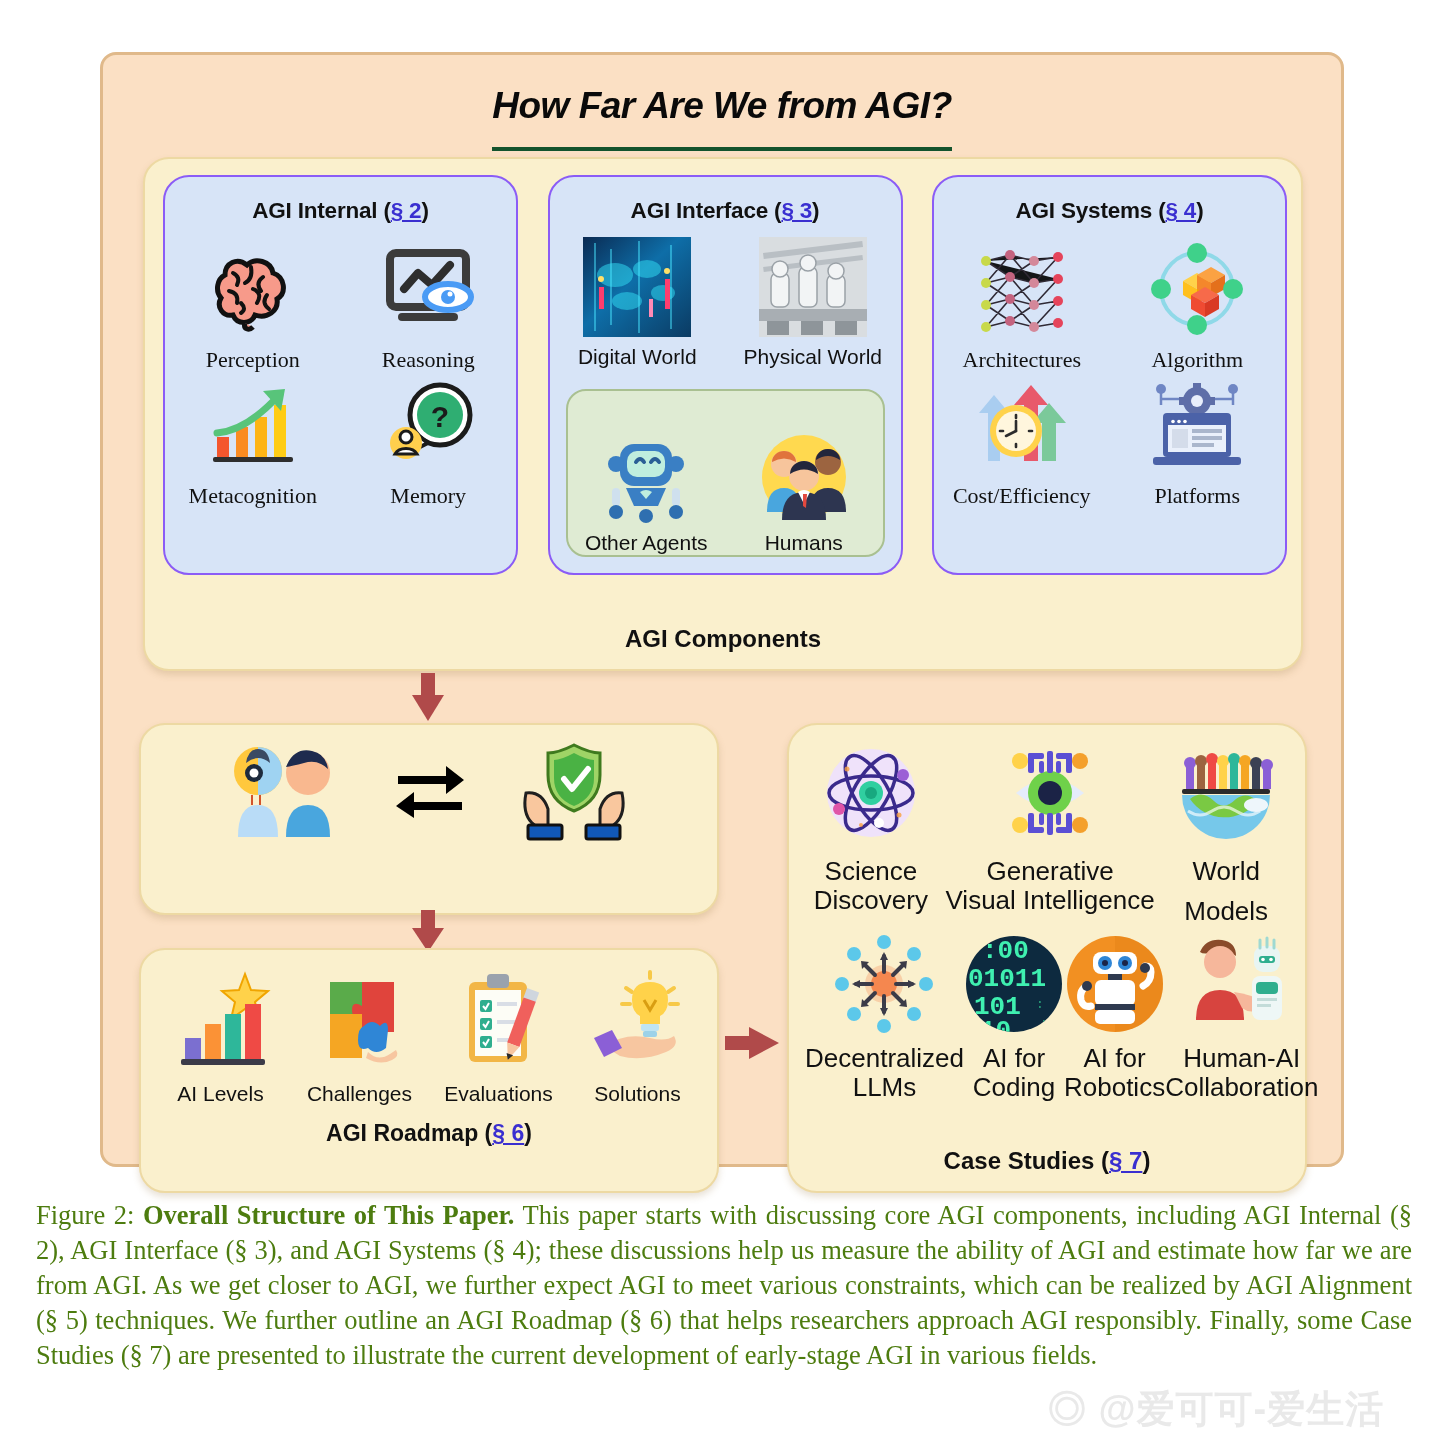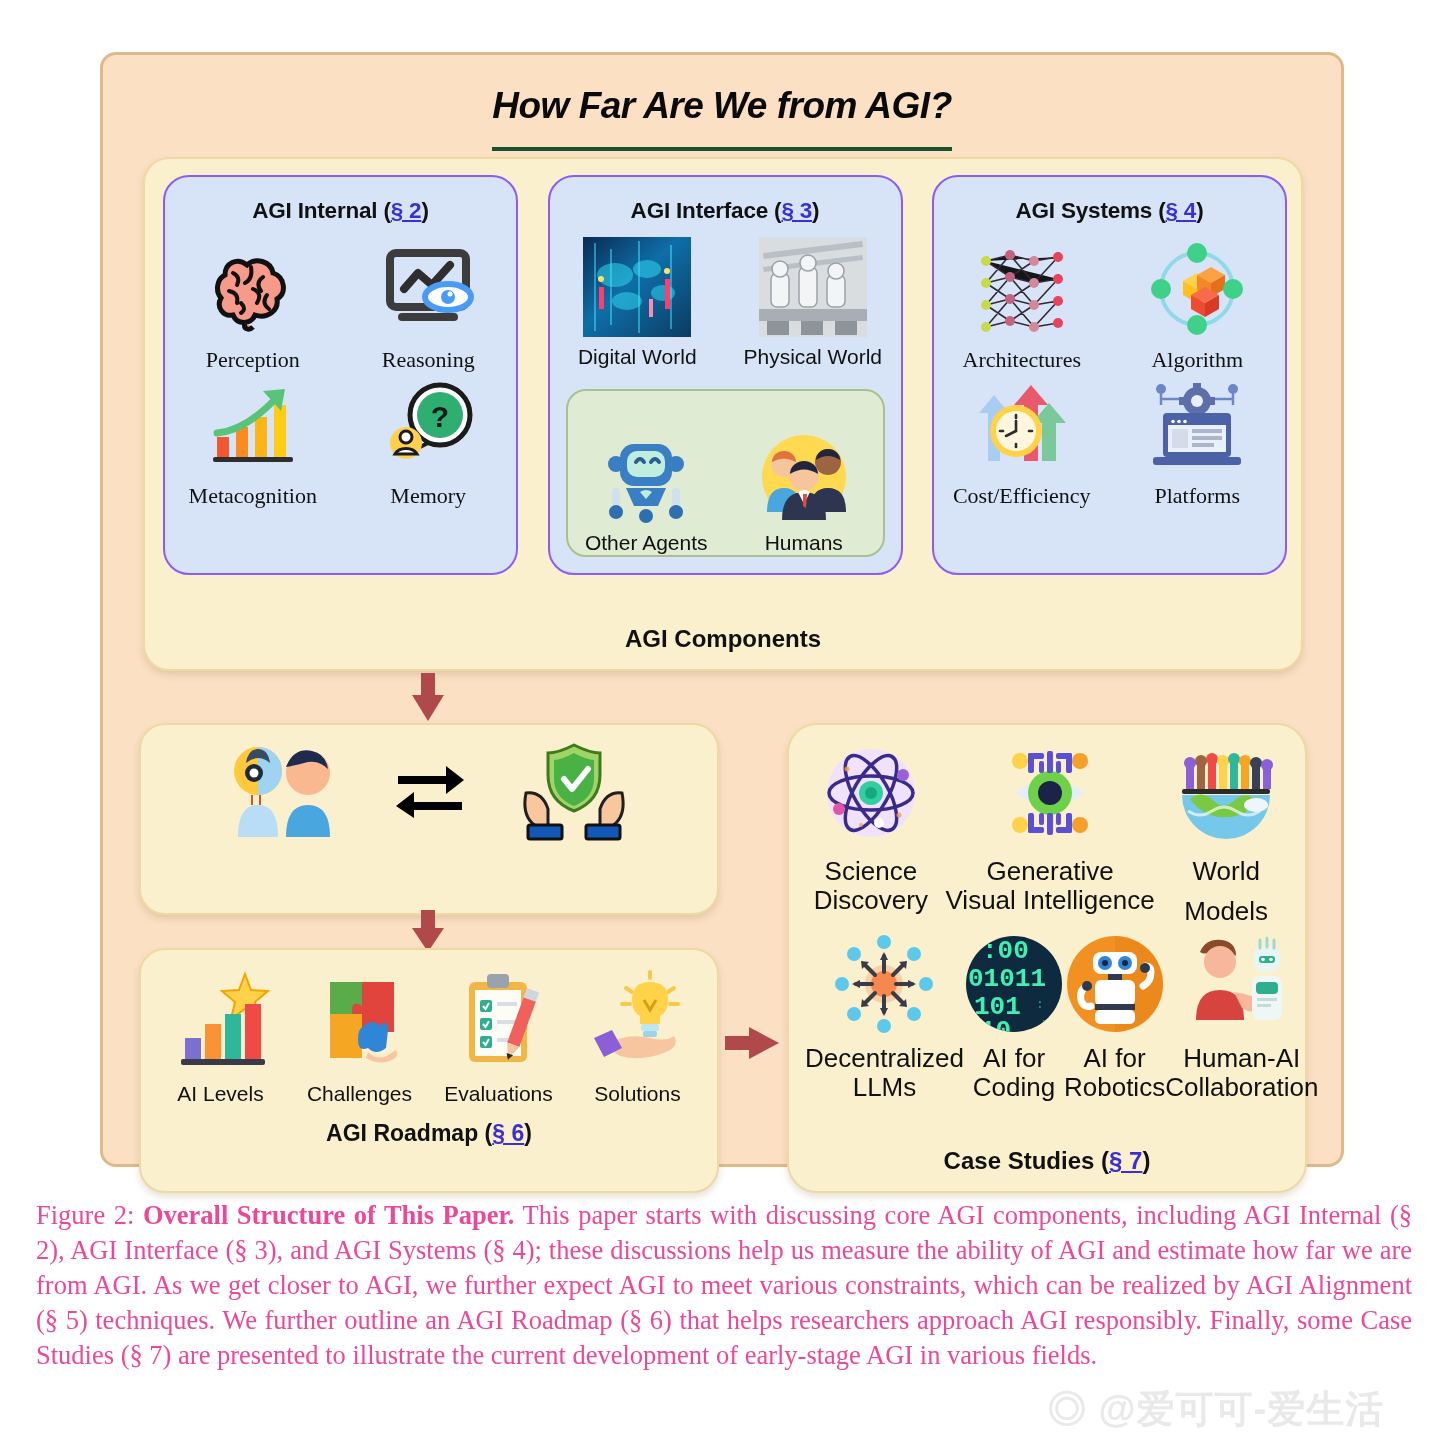--- a/index.html
+++ b/index.html
@@ -141,21 +141,21 @@
   }
 
   
   .arrow{position:absolute;}
   .arrow svg{display:block;}
 
   
   .caption{
     position:absolute;left:36px;top:1198px;width:1376px;
     font-family:"Liberation Serif", serif;
-    font-size:26.5px;line-height:1.32;color:#ec4899;
+    font-size:26.5px;line-height:1.32;color:#4d7c0f;
     text-align:justify;
   }
   .caption b{font-weight:bold;}
 
   .watermark{
     position:absolute;left:1048px;top:1384px;
     font-size:38px;color:#e9e9e9;font-weight:bold;
     letter-spacing:1px;white-space:nowrap;
     user-select:none;
   }

